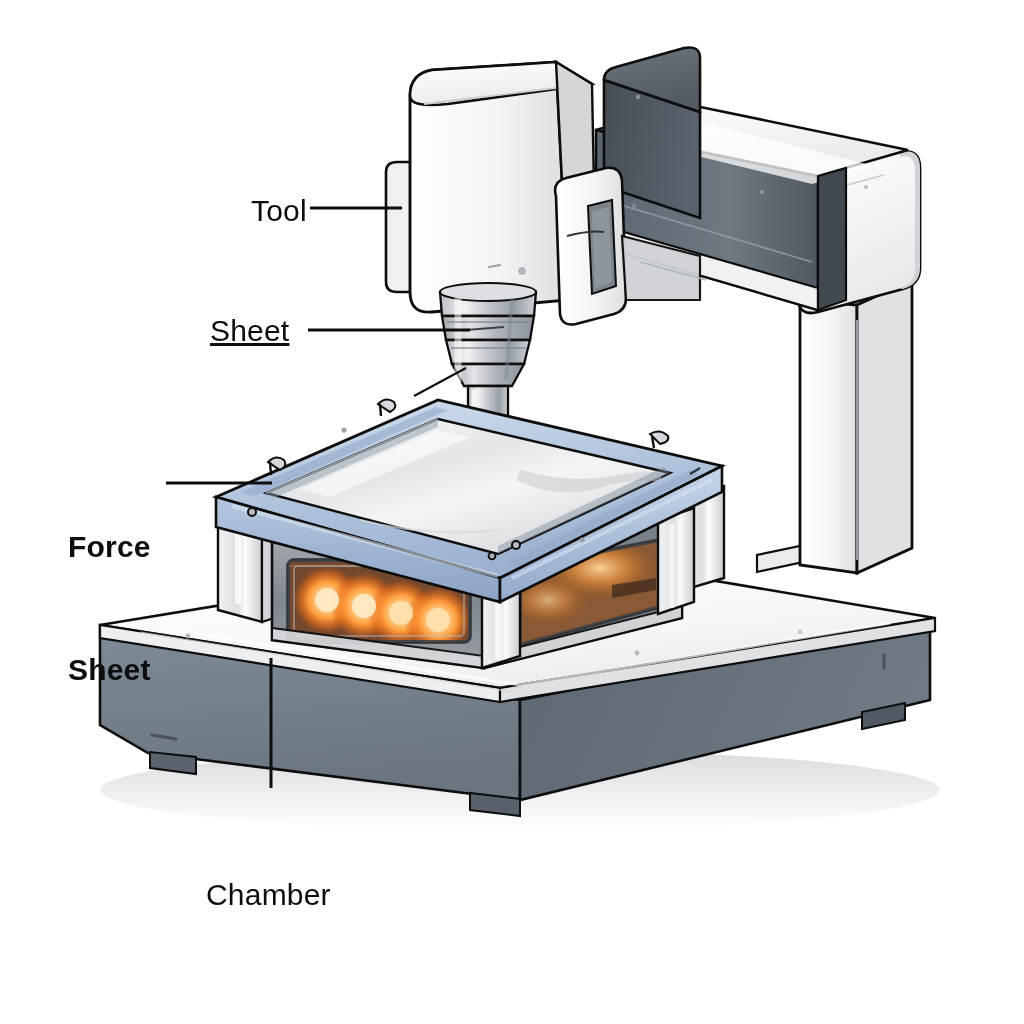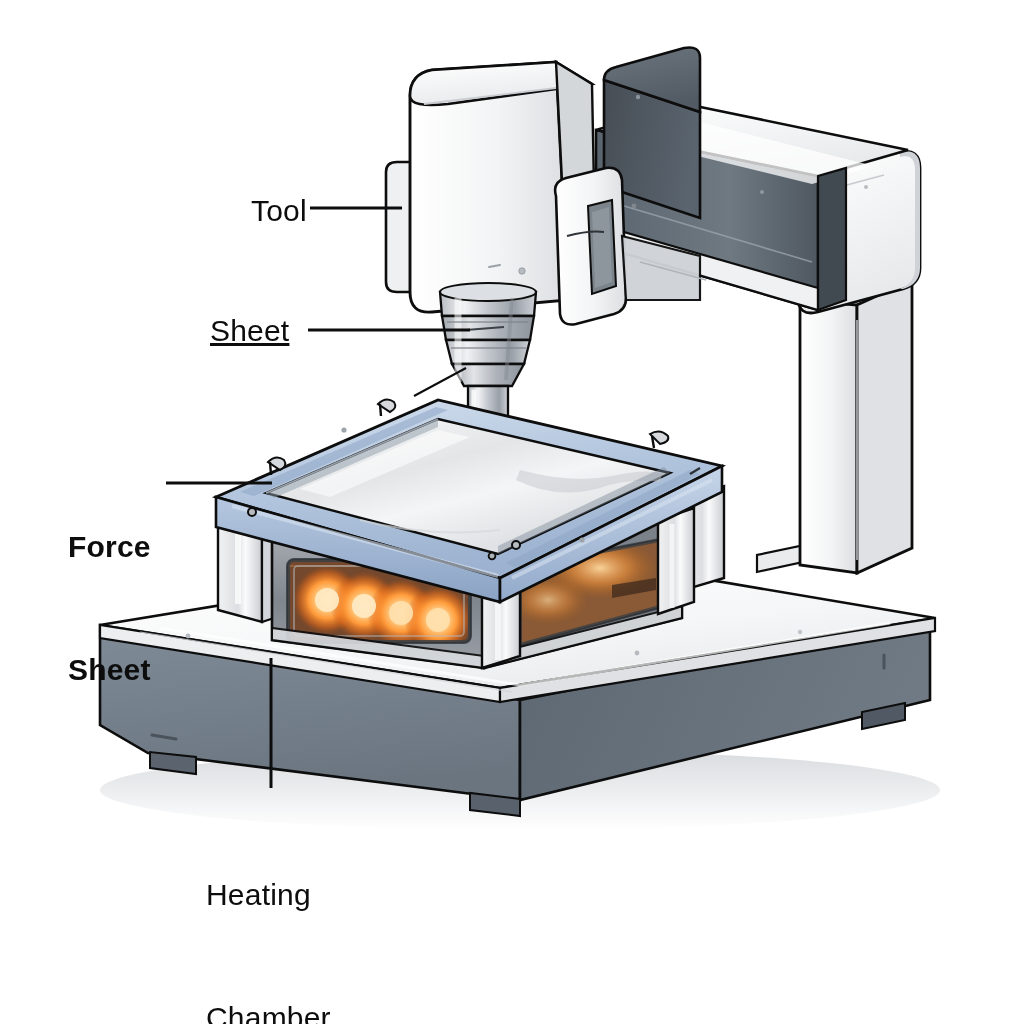--- a/index.html
+++ b/index.html
@@ -370,17 +370,16 @@
   <div class="callout-text" style="left:243px; top:192px;margin-left:8px;">Tool</div>
 
   <div class="callout-text" style="left:210px; top:312px;text-decoration:underline;">Sheet</div>
 
   <div class="callout-text two-line" style="left:68px; top:444px;font-weight:bold;">
     <div>Force</div>
     <div>Sheet</div>
   </div>
 
   <div class="callout-text two-line" style="left:206px; top:792px;">
-    <div>Heating</div>
     <div>Chamber</div>
   </div>
 
 </div>
 
 </body></html>

